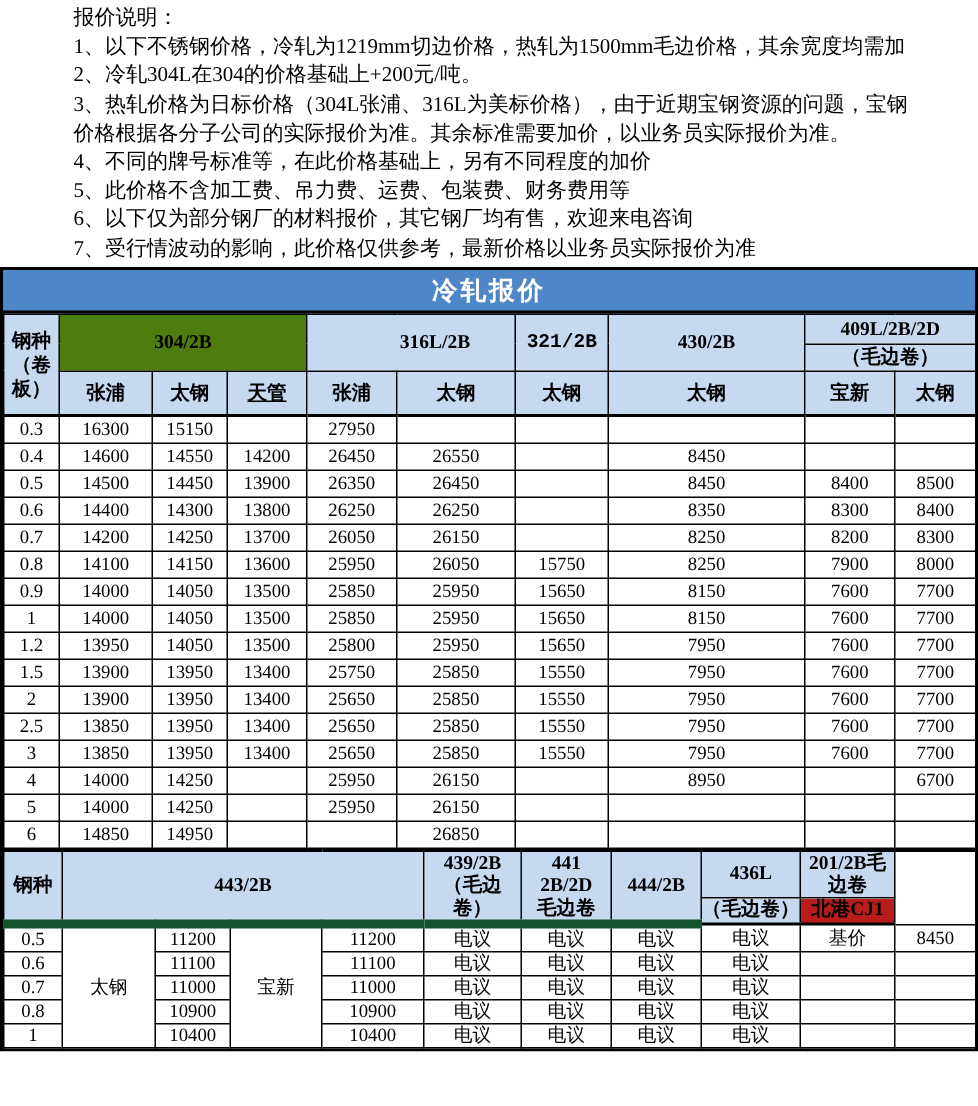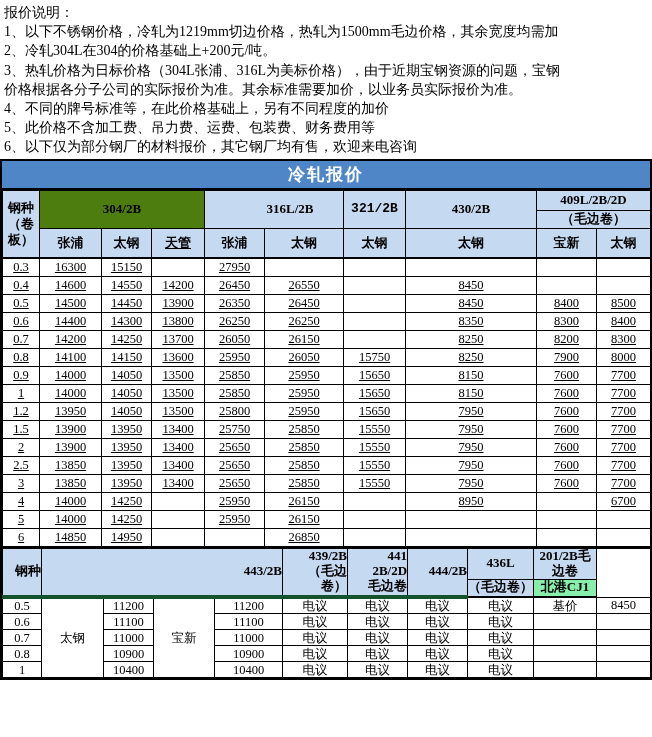--- a/index.html
+++ b/index.html
@@ -10,21 +10,21 @@
     -webkit-font-smoothing:none;
   }
   
   .notes{
     padding:3px 4px 2px 4px;
     font-size:14px;
     line-height:19.2px;
     white-space:nowrap;
     overflow:hidden;
   }
-  .notes div{white-space:nowrap;}
+  .notes div{white-space:nowrap;margin-left:45px;}
   
   .sheet{
     border:2px solid #000;
     width:648px;
   }
   .title-bar{
     height:27px;
     display:flex;
     align-items:center;
     justify-content:center;
@@ -47,44 +47,45 @@
     white-space:pre-line;
     line-height:1.15;
   }
   th{font-size:13px;font-weight:bold;}
   td{font-size:12.5px;background:#ffffff;}
   .hd{font-weight:bold;}
   
   #t1 thead tr:nth-child(1){height:20px;}
   #t1 thead tr:nth-child(2){height:18px;}
   #t1 thead tr:nth-child(3){height:30px;}
-  #t1 tbody tr{height:18px;text-decoration:underline;}
+  #t1 tbody tr{height:18px;}
   #t2 thead tr:nth-child(1){height:19px;}
   #t2 thead tr:nth-child(2){height:18px;}
   #t2 tbody tr{height:16px;}
   
   #t1 thead tr:nth-child(3) th{border-bottom:2px solid #000;}
   #t1 thead th[rowspan="3"]{border-bottom:2px solid #000;}
   #t2{border-top:2px solid #000;}
-  #t2 thead th[rowspan]{border-bottom:4px solid #14532d;text-align:right;}
+  #t2 thead th[rowspan]{border-bottom:6px solid #14532d;}
   #t2 thead tr:nth-child(2) th{border-bottom:2px solid #000;}
   #t1 thead th{line-height:1.25;}
 </style>
 </head>
 <body>
 
 <div class="notes" id="notes">
     <div>报价说明：</div>
     <div>1、以下不锈钢价格，冷轧为1219mm切边价格，热轧为1500mm毛边价格，其余宽度均需加</div>
     <div>2、冷轧304L在304的价格基础上+200元/吨。</div>
     <div>3、热轧价格为日标价格（304L张浦、316L为美标价格），由于近期宝钢资源的问题，宝钢</div>
     <div>价格根据各分子公司的实际报价为准。其余标准需要加价，以业务员实际报价为准。</div>
     <div>4、不同的牌号标准等，在此价格基础上，另有不同程度的加价</div>
     <div>5、此价格不含加工费、吊力费、运费、包装费、财务费用等</div>
     <div>6、以下仅为部分钢厂的材料报价，其它钢厂均有售，欢迎来电咨询</div>
+    <div>7、受行情波动的影响，此价格仅供参考，最新价格以业务员实际报价为准</div>
   </div>
 
 <div class="sheet">
   <div class="title-bar" id="title-bar" style="background: rgb(79, 134, 200); color: rgb(255, 255, 255);">冷轧报价</div>
   <table id="t1">
       <colgroup>
         <col style="width: 37px;">
         <col style="width: 62px;">
         <col style="width: 50px;">
         <col style="width: 53px;">
@@ -339,21 +340,21 @@
 （毛边卷）</th>
           <th rowspan="2" class="hd" style="background: rgb(197, 217, 241);">441
 2B/2D
 毛边卷</th>
           <th rowspan="2" class="hd" style="background: rgb(197, 217, 241);">444/2B</th>
           <th class="hd" style="background: rgb(197, 217, 241);">436L</th>
           <th class="hd" style="background: rgb(197, 217, 241);">201/2B毛边卷</th>
         </tr>
         <tr>
           <th class="hd" style="background: rgb(197, 217, 241);">（毛边卷）</th>
-          <th class="hd" style="background: #86efac;">北港CJ1</th>
+          <th class="hd" style="background: #b91c1c;">北港CJ1</th>
         </tr>
       </thead>
       <tbody>
         <tr>
           <td>0.5</td>
           <td rowspan="5">太钢</td>
           <td>11200</td>
           <td rowspan="5">宝新</td>
           <td>11200</td>
           <td>电议</td>

